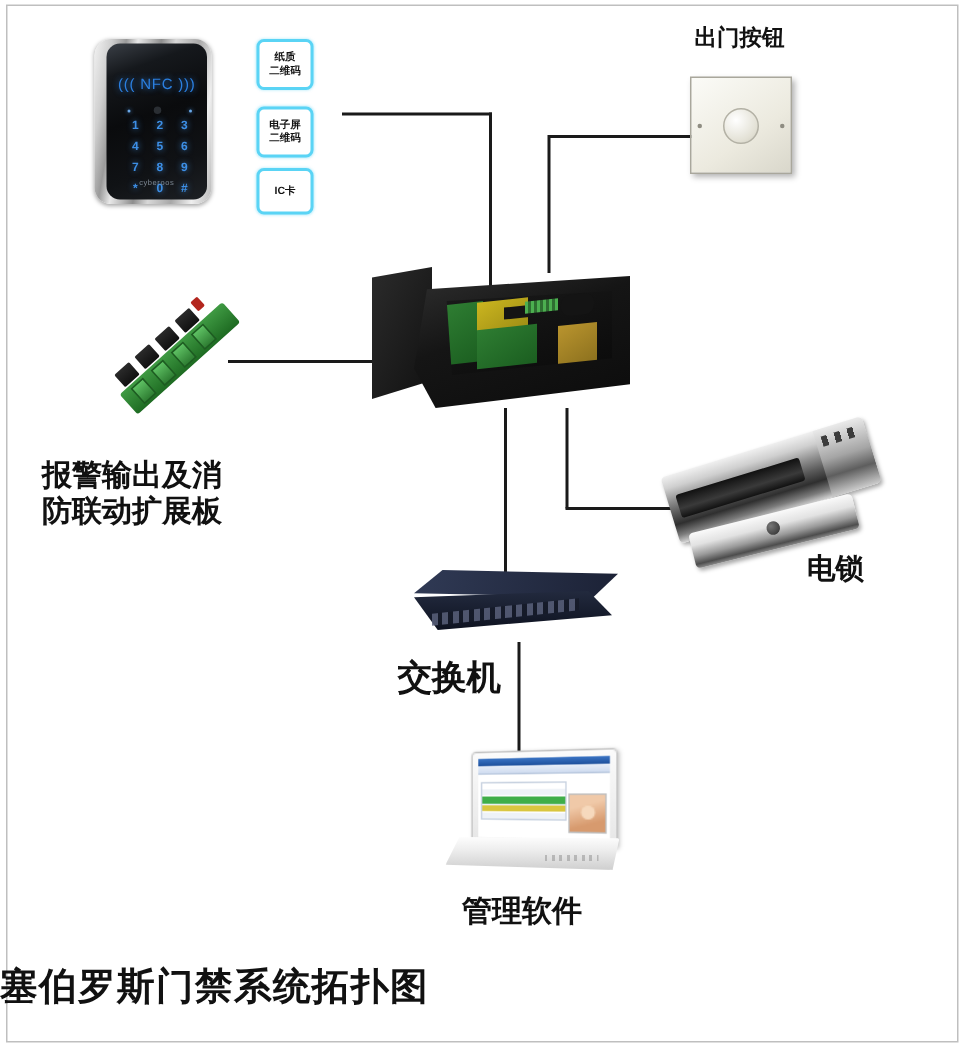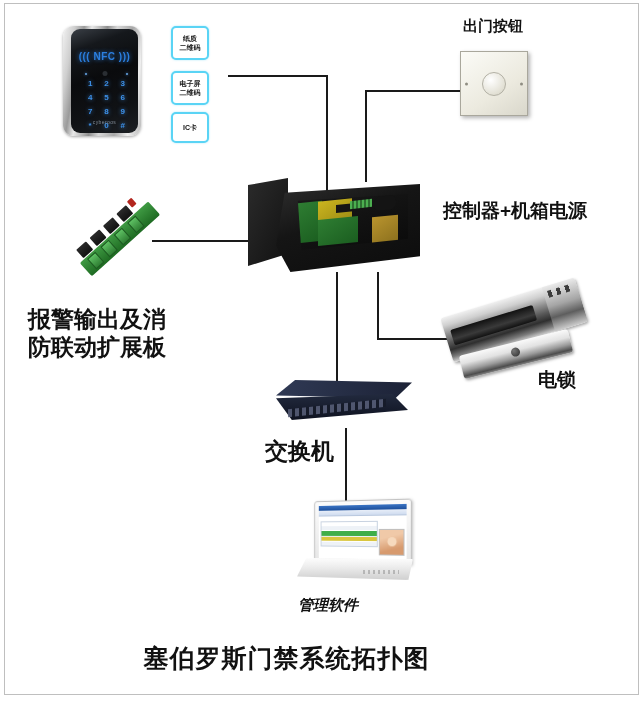--- a/index.html
+++ b/index.html
@@ -38,25 +38,25 @@
   .label {
     position: absolute;
     color: #111111;
     font-weight: bold;
     white-space: pre;
     line-height: 1.22;
   }
   .lbl-reader   { left: 50px;  top: 140px; font-size: 17px; letter-spacing: .2px; }
   .lbl-exit     { left: 440px; top: 17px;  font-size: 15px; margin-left: 23px; }
   .lbl-ctrl     { left: 443px; top: 199px; font-size: 19px; }
-  .lbl-alarm    { left: 28px;  top: 305px; font-size: 23px; }
+  .lbl-alarm    { left: 28px;  top: 305px; font-size: 20px; }
   .lbl-lock     { left: 538px; top: 368px; font-size: 19px; }
   .lbl-switch   { left: 265px; top: 437px; font-size: 23px; }
-  .lbl-soft     { left: 298px; top: 596px; font-size: 15px; font-style: italic; }
-  .lbl-title    { left: 0;     top: 643px; width: 573px; text-align: center; font-size: 25px; letter-spacing: 1px; }
+  .lbl-soft     { left: 308px; top: 596px; font-size: 20px; }
+  .lbl-title    { left: 0;     top: 643px; width: 573px; text-align: left; font-size: 25px; letter-spacing: 1px; }
 
   
   .tag {
     position: absolute;
     width: 38px;
     box-sizing: border-box;
     border: 2px solid #5ad4f5;
     border-radius: 5px;
     background: #ffffff;
     color: #111;
@@ -95,21 +95,21 @@
     border-radius: 9px;
     background: linear-gradient(160deg,#3a3f46 0%,#15181c 18%,#0a0b0d 45%,#101215 75%,#1d2024 100%);
   }
   .nfc {
     position: absolute;
     left: 50%;
     top: 22px;
     transform: translateX(-50%);
     color: #2b7fe0;
     font-size: 10px;
-    font-weight: bold;
+    font-weight: normal;
     letter-spacing: .5px;
     text-shadow: 0 0 4px rgba(43,127,224,.9);
     white-space: nowrap;
     text-align: right;
   }
   .dot-led {
     position: absolute;
     width: 2px; height: 2px; border-radius: 50%;
     background: #6aa8e8;
     box-shadow: 0 0 3px #4a8ed8;
@@ -494,21 +494,20 @@
     <div class="inner">
       <div class="pcb-green" style="left:6px; top:8px; width:24px; height:40px;"></div>
       <div class="pcb-yellow" style="left:26px; top:6px; width:34px; height:24px;"></div>
       <div class="pcb-green" style="left:26px; top:24px; width:40px; height:26px;"></div>
       <div class="pcb-dark" style="left:44px; top:10px; width:20px; height:8px;"></div>
       <div class="pcb-term" style="left:58px; top:6px; width:22px; height:8px;"></div>
       <div class="pcb-gold" style="left:80px; top:22px; width:26px; height:28px;"></div>
       <div class="pcb-dark" style="left:82px; top:2px; width:22px; height:14px; border-radius:6px;"></div>
     </div>
   </div>
-  <div class="label lbl-ctrl">控制器+机箱电源</div>
 
   <div class="expboard">
     <div class="strip"></div>
     <div class="relay" style="left:18px;"></div>
     <div class="relay" style="left:36px;"></div>
     <div class="relay" style="left:54px;"></div>
     <div class="relay" style="left:72px;"></div>
     <div class="term" style="left:20px;"></div>
     <div class="term" style="left:38px;"></div>
     <div class="term" style="left:56px;"></div>

